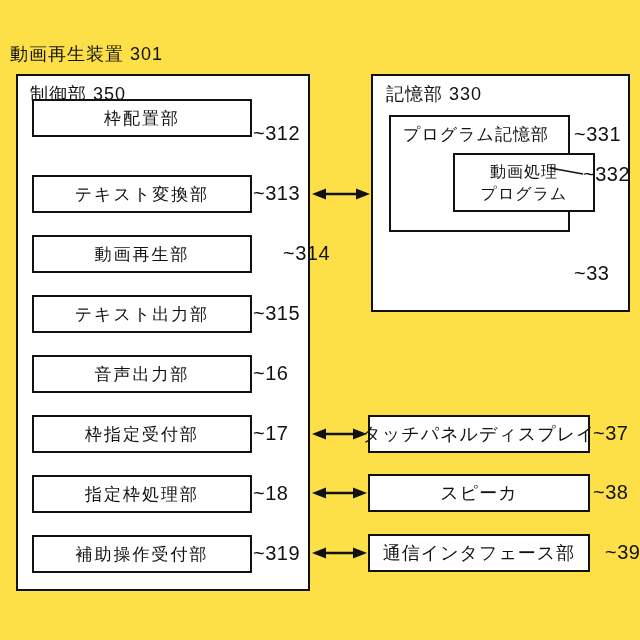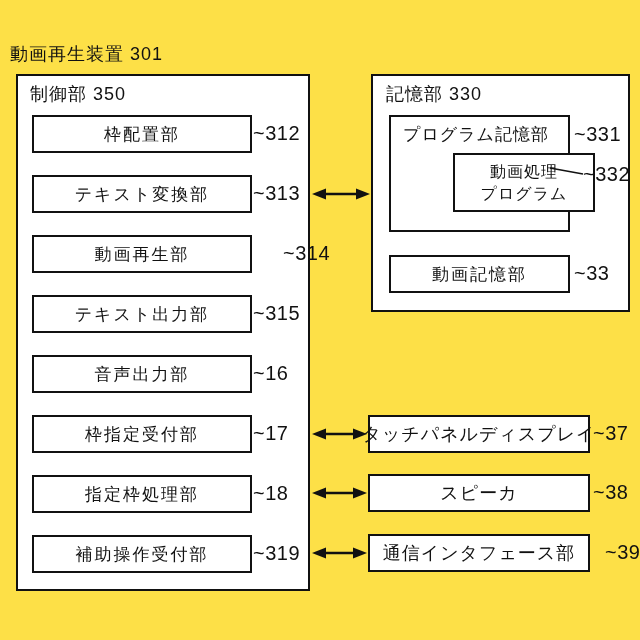--- a/index.html
+++ b/index.html
@@ -85,21 +85,21 @@
 </head>
 <body>
 
 <div class="stage">
 
   <div class="fig-title">動画再生装置 301</div>
 
   <div class="outline" style="left:16px; top:74px; width:294px; height:517px;"></div>
   <div class="unit-title" style="left:30px; top:82px;">制御部 350</div>
 
-  <div class="box blk" style="top:115px;">
+  <div class="box blk" style="top:99px;">
     <span>枠配置部</span>
   </div>
   <div class="ref" style="left:253px; top:134px;">~312</div>
 
   <div class="box blk" style="top:175px;">
     <span>テキスト変換部</span>
   </div>
   <div class="ref" style="left:253px; top:194px;">~313</div>
 
   <div class="box blk" style="top:235px;">
@@ -138,23 +138,20 @@
   <div class="outline" style="left:389px; top:115px; width:181px; height:117px;"></div>
   <div class="unit-title" style="left:403px; top:123px; font-size:17px; letter-spacing:1px;">プログラム記憶部</div>
   <div class="ref" style="left:574px; top:135px;">~331</div>
 
   <div class="box two-line" style="left:408px; top:153px; width:142px; height:59px;">
     <span>動画処理</span>
     <span>プログラム</span>
   </div>
   <div class="ref" style="left:583px; top:175px;">~332</div>
 
-  <div class="box" style="left:389px; top:255px; width:181px; height:38px;">
-    <span>動画記憶部</span>
-  </div>
   <div class="ref" style="left:574px; top:274px;">~33</div>
 
   <div class="box peri" style="top:415px;">
     <span>タッチパネルディスプレイ</span>
   </div>
   <div class="ref" style="left:593px; top:434px;">~37</div>
 
   <div class="box peri" style="top:474px;">
     <span>スピーカ</span>
   </div>

